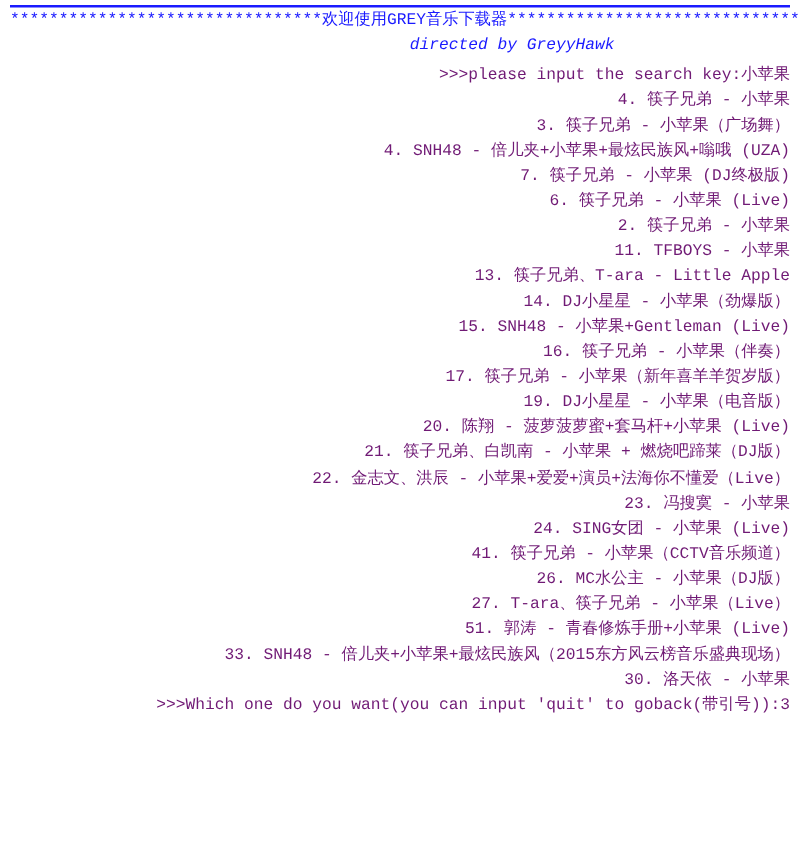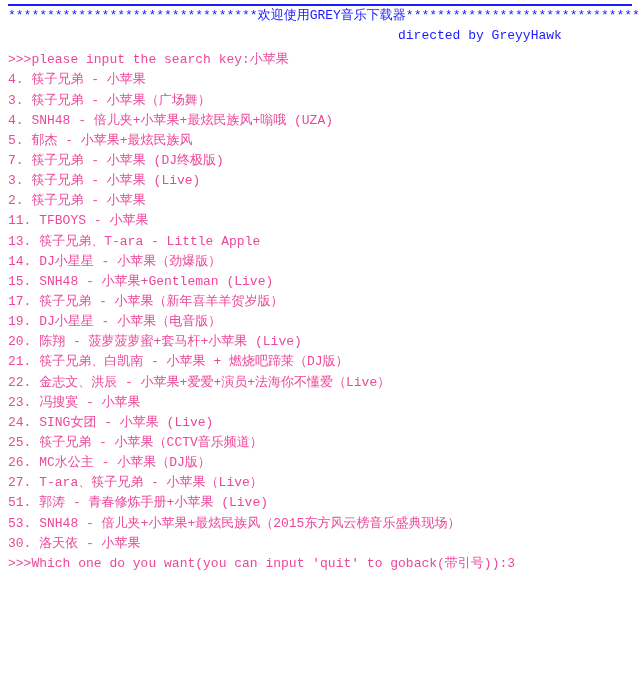--- a/index.html
+++ b/index.html
@@ -18,64 +18,66 @@
       background: #fff;
       color: #1a1aff;
       padding: 4px 8px 40px 8px;
       position: relative;
     }
     .terminal-line {
       line-height: 1.55;
       white-space: pre;
       font-family: 'Courier New', Courier, monospace;
       font-size: 13px;
-      color: #ec4899;
+      color: #701a75;
+      text-align: right;
     }
     .header-stars {
       color: #1a1aff;
       text-align: center;
     }
     .directed-line {
-      text-align: center;
+      text-align: left;
       color: #1a1aff;
+      font-style: italic;
     }
     .border-top {
       border-top: 2px solid #1a1aff;
       margin-bottom: 0;
     }
   </style>
 </head>
 <body>
 
 <div class="terminal">
   <div class="border-top"></div>
   <div class="terminal-line header-stars">********************************欢迎使用GREY音乐下载器********************************</div>
   <div class="terminal-line directed-line">                                         directed by GreyyHawk</div>
   <div class="terminal-line" style="margin-top:4px;">&gt;&gt;&gt;please input the search key:小苹果</div>
   <div id="results-container">
       <div class="terminal-line">4. 筷子兄弟 - 小苹果</div>
       <div class="terminal-line">3. 筷子兄弟 - 小苹果（广场舞）</div>
       <div class="terminal-line">4. SNH48 - 倍儿夹+小苹果+最炫民族风+嗡哦 (UZA)</div>
-      <div class="terminal-line">5. 郁杰 - 小苹果+最炫民族风</div>
       <div class="terminal-line">7. 筷子兄弟 - 小苹果 (DJ终极版)</div>
-      <div class="terminal-line">3. 筷子兄弟 - 小苹果 (Live)</div>
+      <div class="terminal-line">6. 筷子兄弟 - 小苹果 (Live)</div>
       <div class="terminal-line">2. 筷子兄弟 - 小苹果</div>
       <div class="terminal-line">11. TFBOYS - 小苹果</div>
       <div class="terminal-line">13. 筷子兄弟、T-ara - Little Apple</div>
       <div class="terminal-line">14. DJ小星星 - 小苹果（劲爆版）</div>
       <div class="terminal-line">15. SNH48 - 小苹果+Gentleman (Live)</div>
+      <div class="terminal-line">16. 筷子兄弟 - 小苹果（伴奏）</div>
       <div class="terminal-line">17. 筷子兄弟 - 小苹果（新年喜羊羊贺岁版）</div>
       <div class="terminal-line">19. DJ小星星 - 小苹果（电音版）</div>
       <div class="terminal-line">20. 陈翔 - 菠萝菠萝蜜+套马杆+小苹果 (Live)</div>
       <div class="terminal-line">21. 筷子兄弟、白凯南 - 小苹果 + 燃烧吧蹄莱（DJ版）</div>
       <div class="terminal-line">22. 金志文、洪辰 - 小苹果+爱爱+演员+法海你不懂爱（Live）</div>
       <div class="terminal-line">23. 冯搜寞 - 小苹果</div>
       <div class="terminal-line">24. SING女团 - 小苹果 (Live)</div>
-      <div class="terminal-line">25. 筷子兄弟 - 小苹果（CCTV音乐频道）</div>
+      <div class="terminal-line">41. 筷子兄弟 - 小苹果（CCTV音乐频道）</div>
       <div class="terminal-line">26. MC水公主 - 小苹果（DJ版）</div>
       <div class="terminal-line">27. T-ara、筷子兄弟 - 小苹果（Live）</div>
       <div class="terminal-line">51. 郭涛 - 青春修炼手册+小苹果 (Live)</div>
-      <div class="terminal-line">53. SNH48 - 倍儿夹+小苹果+最炫民族风（2015东方风云榜音乐盛典现场）</div>
+      <div class="terminal-line">33. SNH48 - 倍儿夹+小苹果+最炫民族风（2015东方风云榜音乐盛典现场）</div>
       <div class="terminal-line">30. 洛天依 - 小苹果</div>
     </div>
   <div class="terminal-line">&gt;&gt;&gt;Which one do you want(you can input 'quit' to goback(带引号)):3</div>
 
 </div>
 
 </body></html>

